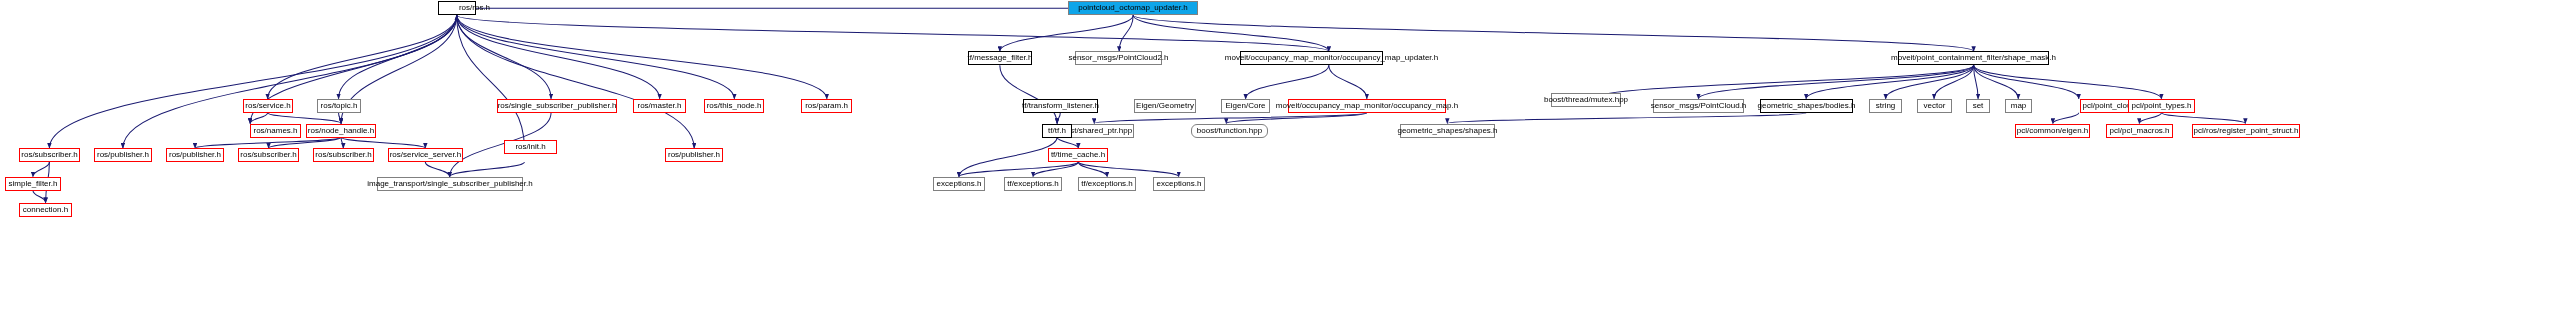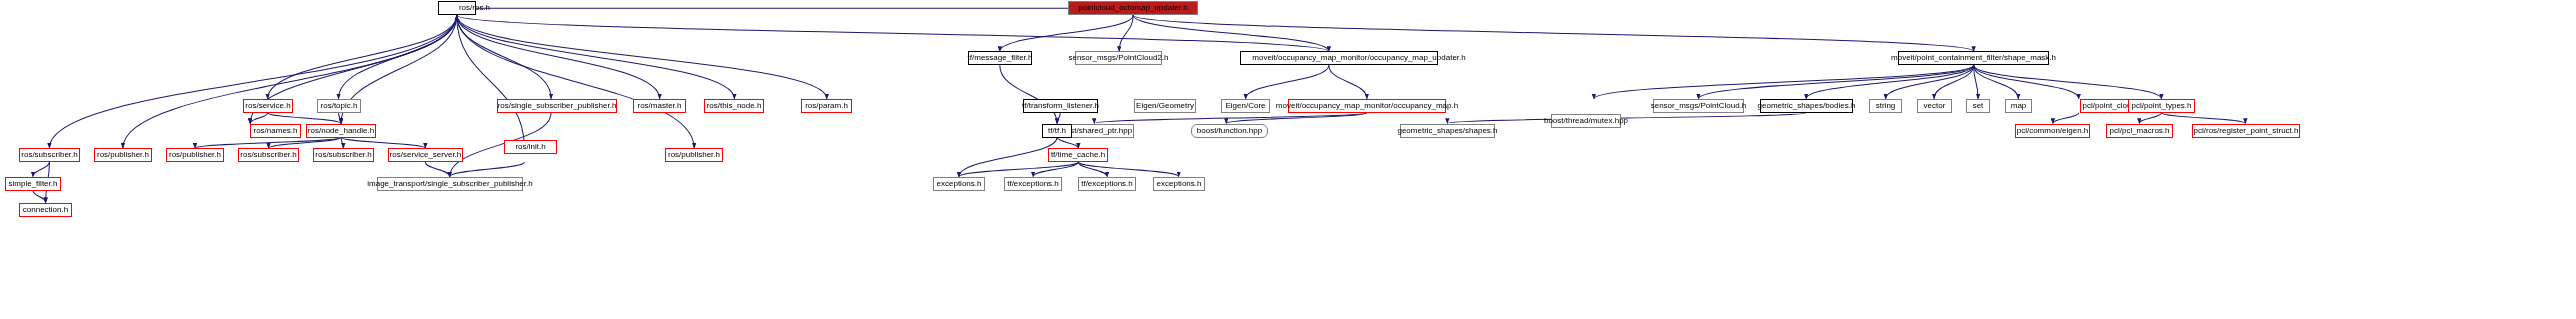--- a/index.html
+++ b/index.html
@@ -38,21 +38,21 @@
     border: 0.6px solid #808080;
     letter-spacing: 0px;
   }
   .node.red {
     border: 0.6px solid #ff0000;
   }
   .node.black {
     border: 0.6px solid #000000;
   }
   .node.root {
-    background: #b91c1c;
+    background: #0ea5e9;
     border: 0.6px solid #808080;
   }
 </style>
 </head>
 <body>
 
 <div id="graph">
   <svg id="edges" viewBox="0 0 4067 504" preserveAspectRatio="none">
     <defs>
       <marker id="arrow" markerWidth="9" markerHeight="7" refX="8" refY="3.5" orient="auto" markerUnits="userSpaceOnUse">
@@ -121,21 +121,21 @@
   <div id="node-layer">
       <div class="node root" style="left: 1068px; top: 1.3px; width: 130px;">
         <span>pointcloud_octomap_updater.h</span>
       </div>
       <div class="node black" style="left: 968px; top: 51px; width: 64px;">
         <span>tf/message_filter.h</span>
       </div>
       <div class="node " style="left: 1075px; top: 51px; width: 87px;">
         <span>sensor_msgs/PointCloud2.h</span>
       </div>
-      <div class="node black" style="left: 1240px; top: 51px; width: 198px; padding-left: 40px;">
+      <div class="node black" style="left: 1240px; top: 51px; width: 143px; padding-left: 40px;">
         <span>moveit/occupancy_map_monitor/occupancy_map_updater.h</span>
       </div>
       <div class="node black" style="left: 1898px; top: 51px; width: 151px;">
         <span>moveit/point_containment_filter/shape_mask.h</span>
       </div>
       <div class="node black" style="left: 438px; top: 1.3px; width: 38px; padding-left: 35px;">
         <span>ros/ros.h</span>
       </div>
       <div class="node red" style="left: 243px; top: 99px; width: 50px;">
         <span>ros/service.h</span>
@@ -166,21 +166,21 @@
       </div>
       <div class="node " style="left: 1134px; top: 99px; width: 62px;">
         <span>Eigen/Geometry</span>
       </div>
       <div class="node " style="left: 1221px; top: 99px; width: 49px;">
         <span>Eigen/Core</span>
       </div>
       <div class="node red" style="left: 1288px; top: 99px; width: 158px;">
         <span>moveit/occupancy_map_monitor/occupancy_map.h</span>
       </div>
-      <div class="node " style="left: 1551px; top: 114px; width: 70px; align-items: center;">
+      <div class="node " style="left: 1551px; top: 93px; width: 70px; align-items: center;">
         <span>boost/thread/mutex.hpp</span>
       </div>
       <div class="node " style="left: 1653px; top: 99px; width: 91px;">
         <span>sensor_msgs/PointCloud.h</span>
       </div>
       <div class="node black" style="left: 1760px; top: 99px; width: 93px;">
         <span>geometric_shapes/bodies.h</span>
       </div>
       <div class="node " style="left: 1869px; top: 99px; width: 33px;">
         <span>string</span>

